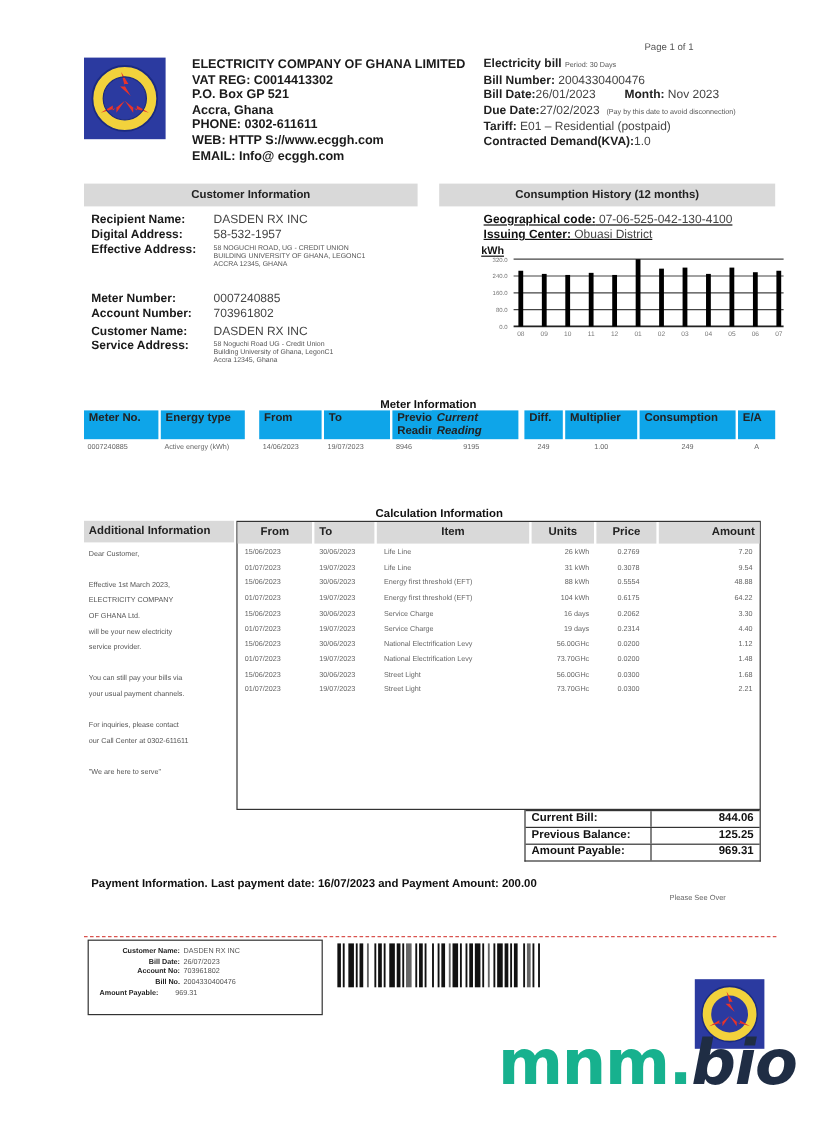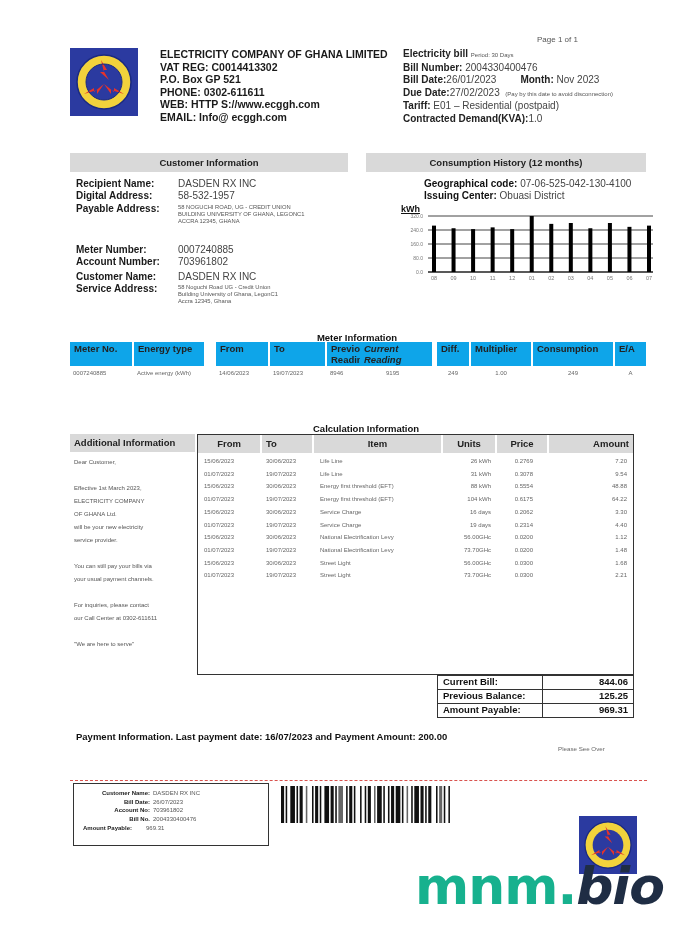--- a/index.html
+++ b/index.html
@@ -25,21 +25,21 @@
   #cons-head { left: 366px; top: 153px; width: 280px; }
 
   
   .kv { font-size: 10px; line-height: 12px; }
   .kv .k { position: absolute; left: 0; font-weight: bold; color: #1a1a1a; white-space: nowrap; }
   .kv .v { position: absolute; left: 102px; color: #444; white-space: nowrap; }
   .kv .small { font-size: 5.8px; line-height: 7px; color: #555; }
   #cust-block { left: 76px; top: 178px; width: 280px; height: 140px; }
 
   
-  #geo { left: 424px; top: 178px; font-size: 10px; line-height: 12px; white-space: nowrap; }
+  #geo { left: 403px; top: 178px; font-size: 10px; line-height: 12px; white-space: nowrap; text-decoration: underline; }
   #geo .lab { font-weight: bold; }
   #geo .val { color: #444; }
   #kwh-label { left: 401px; top: 204px; font-size: 9px; font-weight: bold; text-decoration: underline; }
   #chart { left: 395px; top: 210px; width: 260px; height: 75px; }
 
   
   #meter-title { left: 0; width: 684px; top: 332px; text-align: center; font-size: 9.5px; font-weight: bold; padding-left: 30px; }
   .mh { background: #0ea5e9; height: 24px; top: 342px; font-size: 9.5px; font-weight: bold; line-height: 10.5px; padding: 2px 4px; color: #222; }
   .md { top: 370px; font-size: 6px; color: #666; white-space: nowrap; }
 
@@ -90,20 +90,21 @@
     <path d="M14 46 L24 40 L24 44 L34 36 L27 46 L27 42 Z" fill="#e8332a"></path>
     <path d="M54 46 L44 40 L44 44 L34 36 L41 46 L41 42 Z" fill="#e8332a"></path>
     <circle cx="34" cy="34" r="18" fill="none" stroke="#1b2a80" stroke-width="1"></circle>
   </svg>
 </div>
 
 <div class="abs" id="company">
   <div>ELECTRICITY COMPANY OF GHANA LIMITED</div>
   <div>VAT REG: C0014413302</div>
   <div>P.O. Box GP 521</div>
+  <div>Accra, Ghana</div>
   <div>PHONE: 0302-611611</div>
   <div>WEB: HTTP S://www.ecggh.com</div>
   <div>EMAIL: Info@ ecggh.com</div>
 </div>
 
 <div class="abs" id="page-num">Page 1 of 1</div>
 
 <div class="abs" id="bill-info">
   <div><span class="lab">Electricity bill</span> <span class="tiny">Period: 30 Days</span></div>
   <div><span class="lab">Bill Number:</span><span class="val"> 2004330400476</span></div>
@@ -114,21 +115,21 @@
 </div>
 
 <div class="abs bar-head" id="cust-head">Customer Information</div>
 <div class="abs bar-head" id="cons-head">Consumption History (12 months)</div>
 
 <div class="abs kv" id="cust-block">
   <span class="k" style="top:0">Recipient Name:</span>
   <span class="v" style="top:0">DASDEN RX INC</span>
   <span class="k" style="top:12px">Digital Address:</span>
   <span class="v" style="top:12px">58-532-1957</span>
-  <span class="k" style="top:25px">Payable Address:</span>
+  <span class="k" style="top:25px">Effective Address:</span>
   <span class="v small" style="top:26px">
     <div>58 NOGUCHI ROAD, UG - CREDIT UNION</div>
     <div>BUILDING UNIVERSITY OF GHANA, LEGONC1</div>
     <div>ACCRA 12345, GHANA</div>
   </span>
   <span class="k" style="top:66px">Meter Number:</span>
   <span class="v" style="top:66px">0007240885</span>
   <span class="k" style="top:78px">Account Number:</span>
   <span class="v" style="top:78px">703961802</span>
   <span class="k" style="top:93px">Customer Name:</span>

